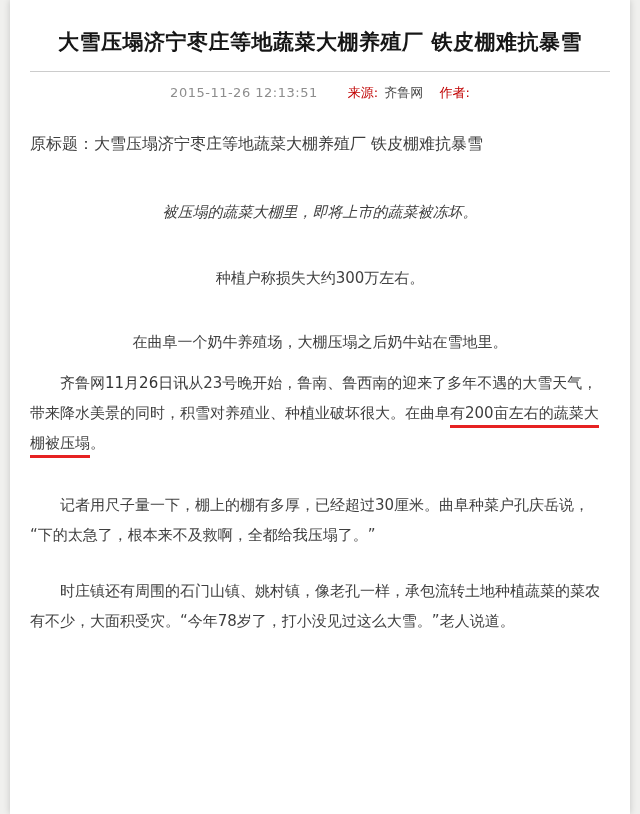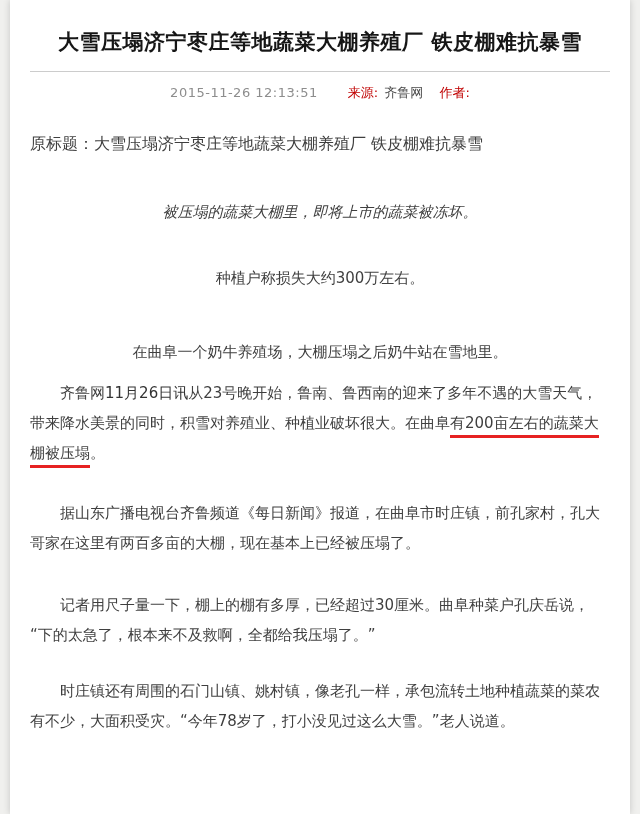--- a/index.html
+++ b/index.html
@@ -51,21 +51,21 @@
     margin-top: 28px;
     line-height: 28px;
     font-size: 16px;
   }
   .caption {
     text-align: center;
     line-height: 28px;
   }
   .caption.c1 { margin-top: 40px; font-style: italic; }
   .caption.c2 { margin-top: 38px; }
-  .caption.c3 { margin-top: 46px; }
+  .caption.c3 { margin-top: 36px; }
   .para { text-indent: 2em; }
   .para.p1 { margin-top: 12px; }
   .para.p2 { margin-top: 30px; }
   .para.p3 { margin-top: 32px; }
   .para.p4 { margin-top: 28px; }
   .para.p5 { margin-top: 26px; }
   .bold-inline { font-weight: normal; color: #333333; }
   .red-underline {
     border-bottom: 3px solid #e62222;
     padding-bottom: 3px;
@@ -94,21 +94,20 @@
     <p class="caption c1">被压塌的蔬菜大棚里，即将上市的蔬菜被冻坏。</p>
 
     <p class="caption c2">种植户称损失大约300万左右。</p>
 
     <p class="caption c3">在曲阜一个奶牛养殖场，大棚压塌之后奶牛站在雪地里。</p>
 
     <p class="para p1">
       <span>齐鲁网</span><span class="bold-inline">11月26日讯</span><span>从23号晚开始，鲁南、鲁西南的迎来了多年不遇的大雪天气，带来降水美景的同时，积雪对养殖业、种植业破坏很大。在曲阜</span><span class="red-underline">有200亩左右的蔬菜大棚被压塌</span><span>。</span>
     </p>
 
-    <p class="para p2">据山东广播电视台齐鲁频道《每日新闻》报道，在曲阜市时庄镇，前孔家村，孔大哥家在这里有两百多亩的大棚，现在基本上已经被压塌了。</p>
 
     <p class="para p3">记者用尺子量一下，棚上的棚有多厚，已经超过30厘米。曲阜种菜户孔庆岳说，“下的太急了，根本来不及救啊，全都给我压塌了。”</p>
 
 
     <p class="para p5">时庄镇还有周围的石门山镇、姚村镇，像老孔一样，承包流转土地种植蔬菜的菜农有不少，大面积受灾。“今年78岁了，打小没见过这么大雪。”老人说道。</p>
 
   </div>
 </div>
 
 </body></html>

